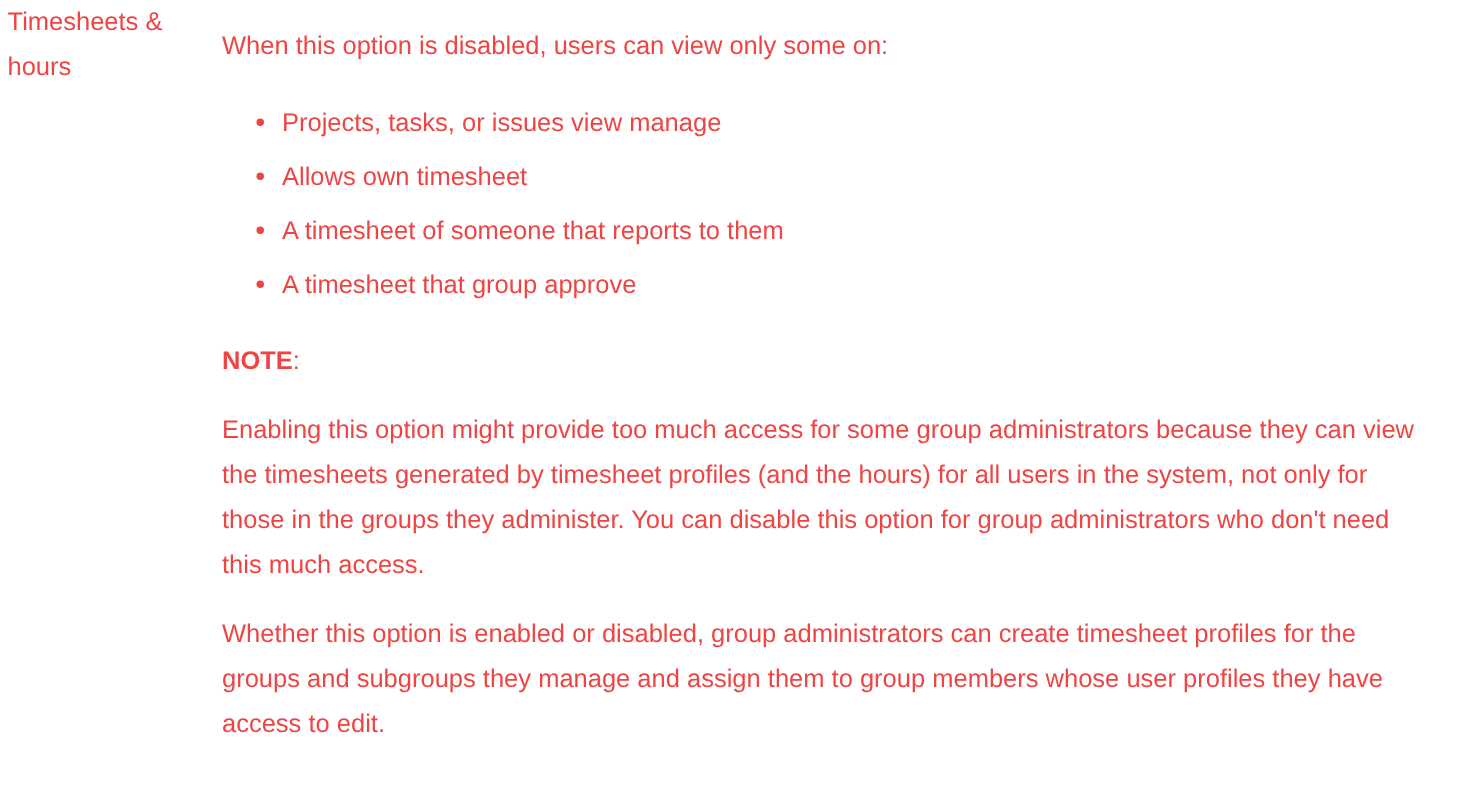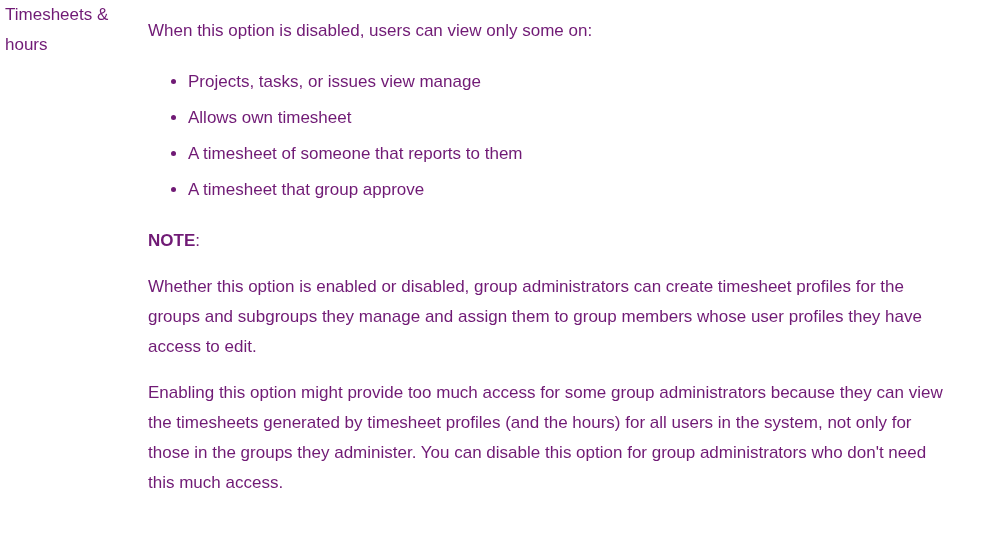--- a/index.html
+++ b/index.html
@@ -7,21 +7,21 @@
     padding: 0;
     background: #ffffff;
   }
   .page {
     position: relative;
     width: 981px;
     height: 540px;
     overflow: hidden;
     background: #ffffff;
     font-family: "Liberation Sans", "DejaVu Sans", sans-serif;
-    color: #701a75;
+    color: #ef4444;
     display: grid;
     grid-template-columns: 148px 1fr;
     box-sizing: border-box;
   }
   .label-cell {
     padding: 0 23px 0 5px;
     box-sizing: border-box;
     font-size: 17px;
     line-height: 30px;
     font-weight: 400;
@@ -71,18 +71,18 @@
 
     <ul>
       <li>Projects, tasks, or issues view manage</li>
       <li>Allows own timesheet</li>
       <li>A timesheet of someone that reports to them</li>
       <li>A timesheet that group approve</li>
     </ul>
 
     <p class="note-heading"><strong>NOTE</strong><span>:</span></p>
 
+    <p>Enabling this option might provide too much access for some group administrators because they can view the timesheets generated by timesheet profiles (and the hours) for all users in the system, not only for those in the groups they administer. You can disable this option for group administrators who don't need this much access.</p>
+
     <p>Whether this option is enabled or disabled, group administrators can create timesheet profiles for the groups and subgroups they manage and assign them to group members whose user profiles they have access to edit.</p>
-
-    <p>Enabling this option might provide too much access for some group administrators because they can view the timesheets generated by timesheet profiles (and the hours) for all users in the system, not only for those in the groups they administer. You can disable this option for group administrators who don't need this much access.</p>
 
   </div>
 </div>
 
 </body></html>

